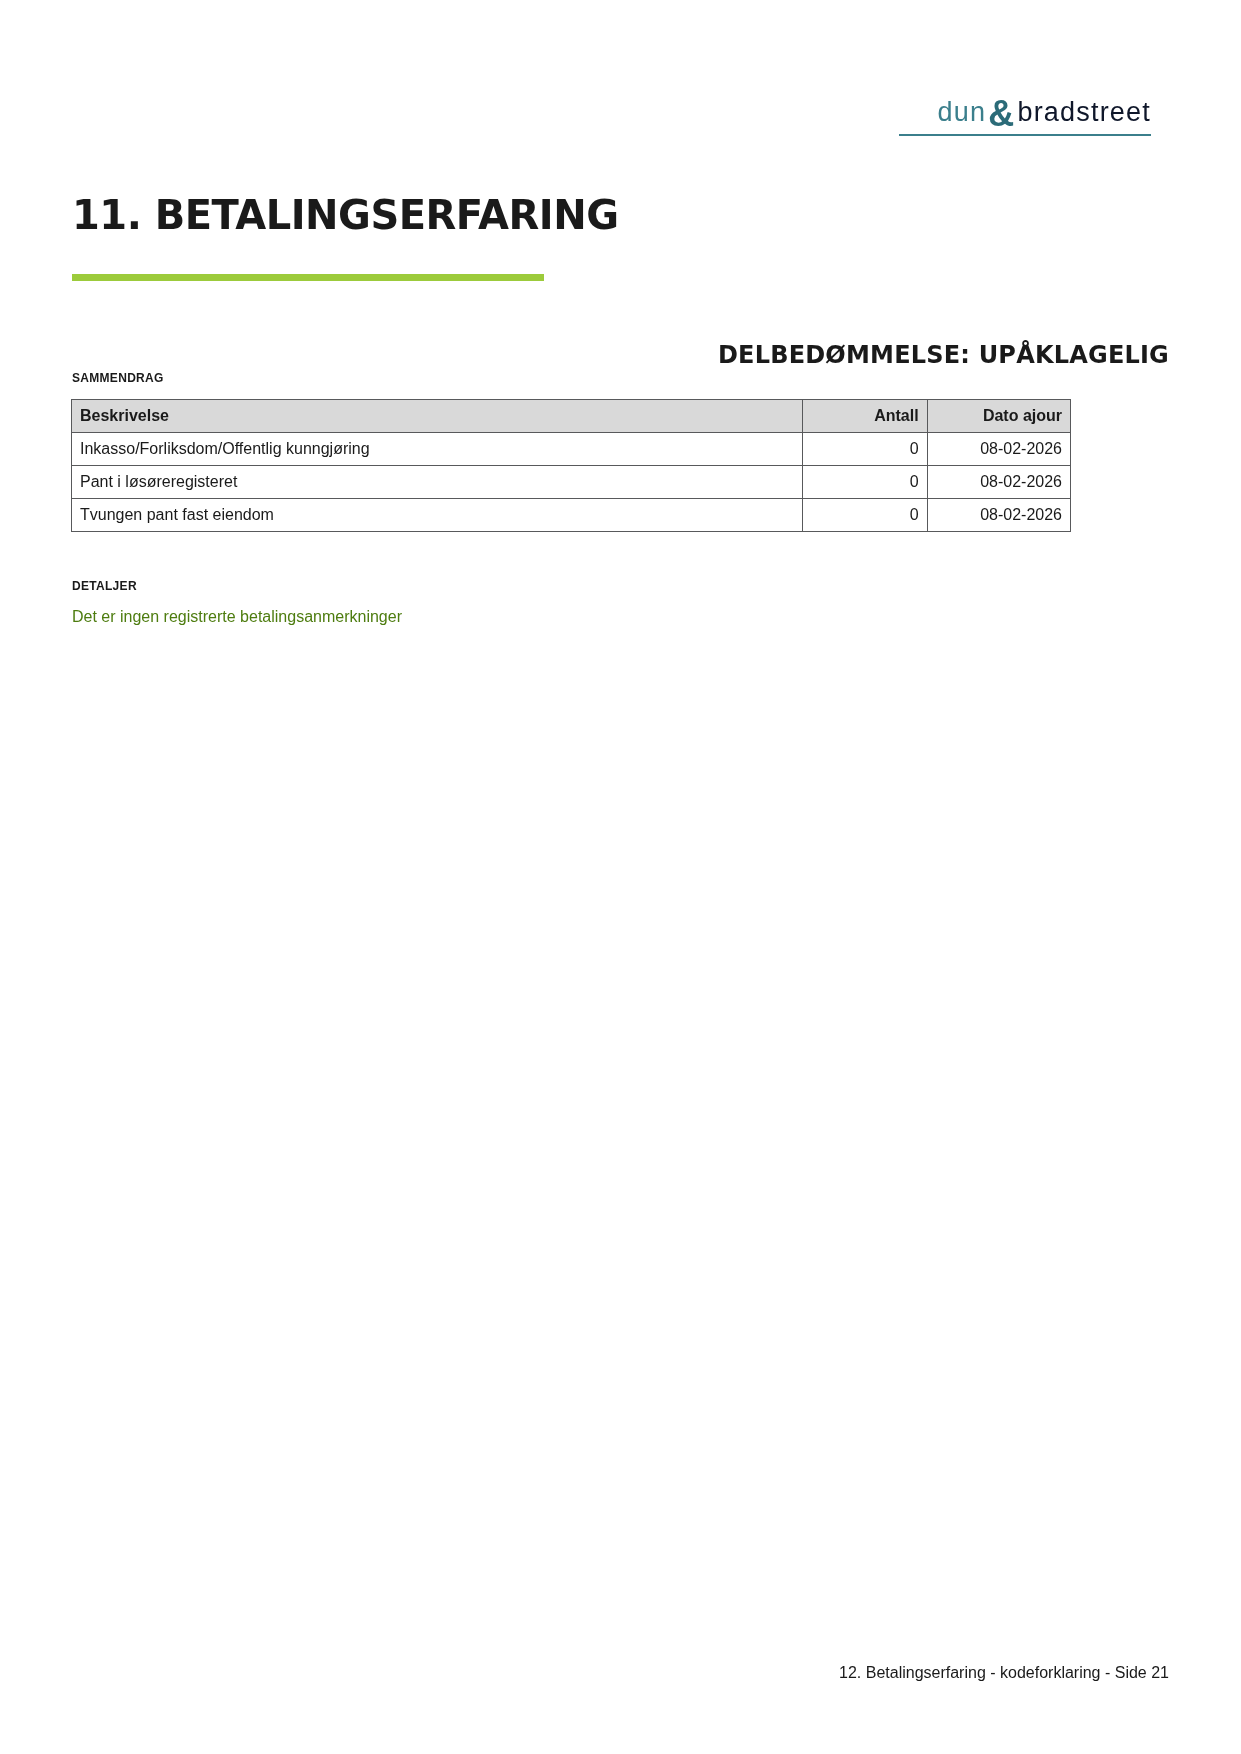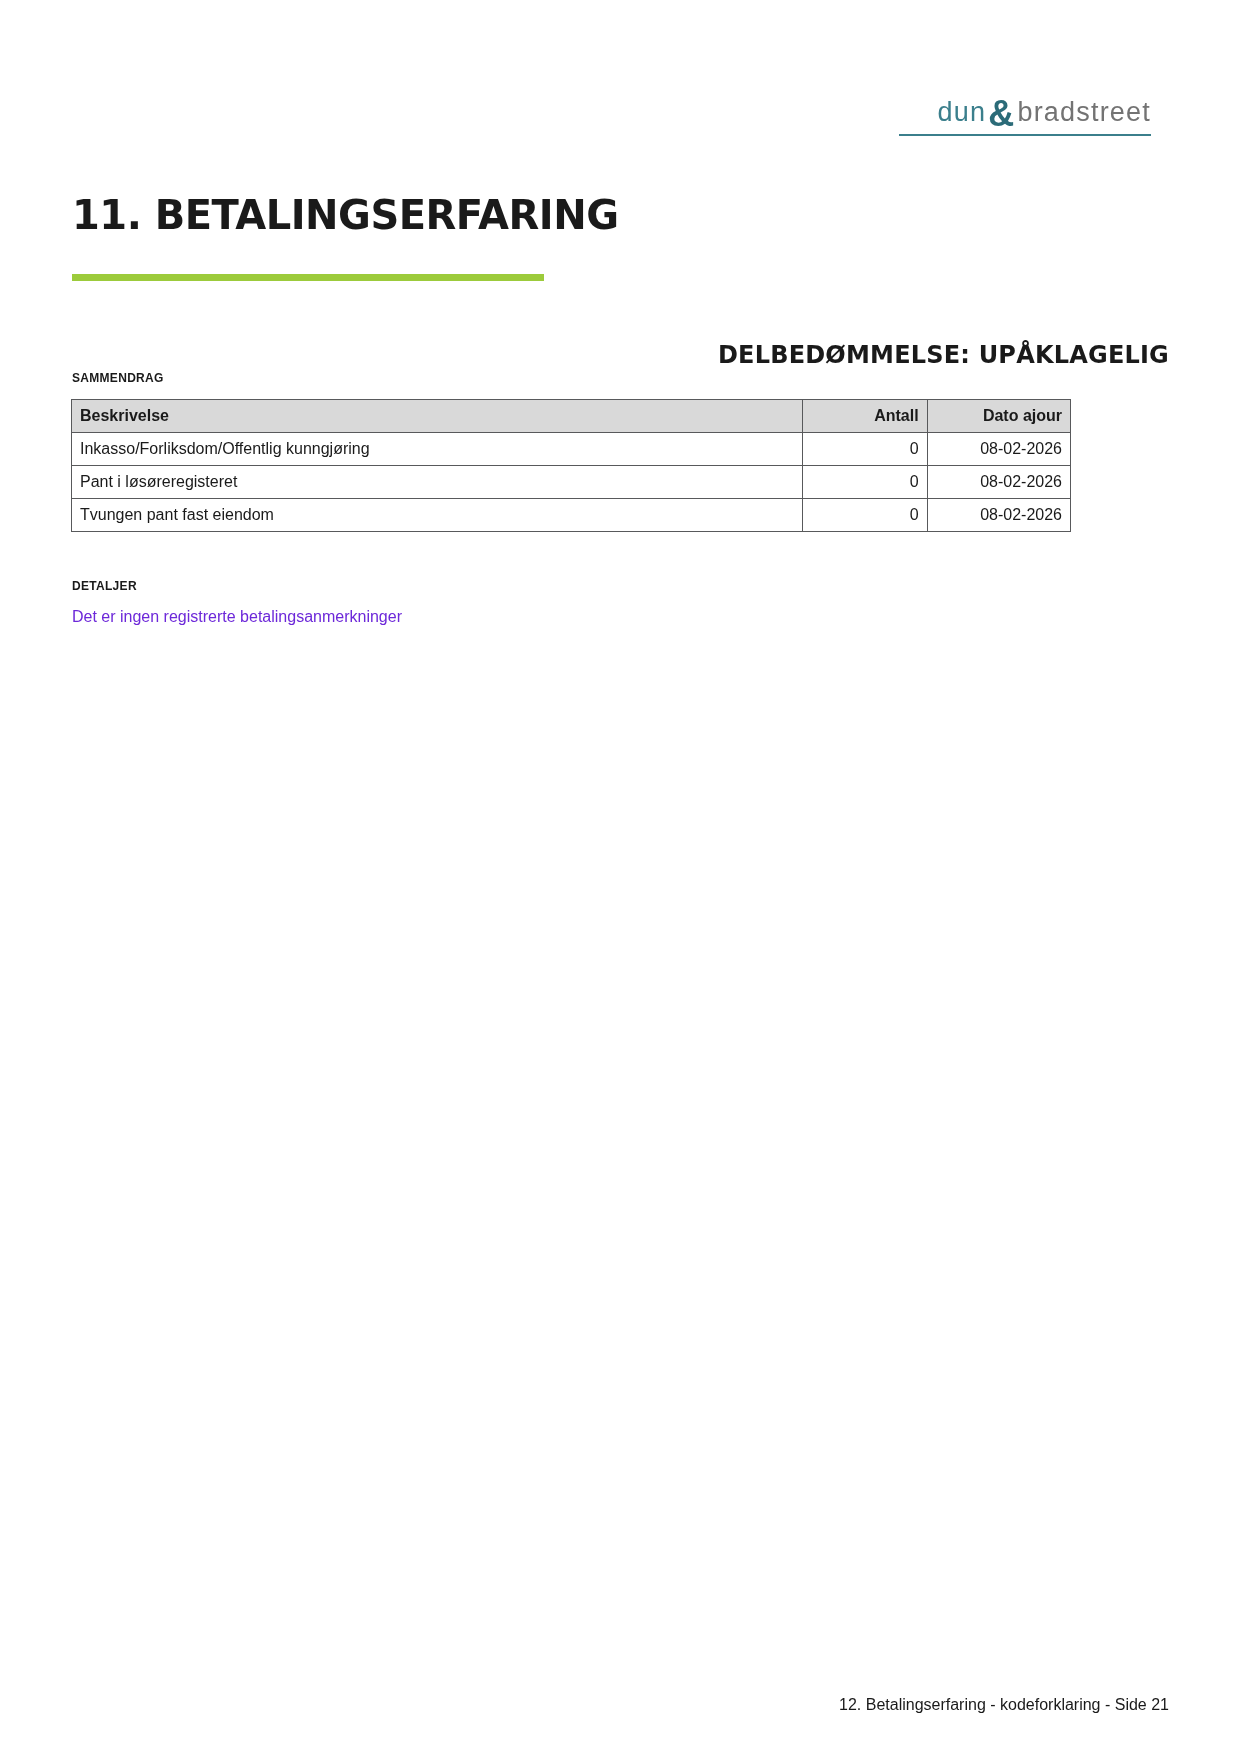--- a/index.html
+++ b/index.html
@@ -48,21 +48,21 @@
   .logo-amp {
     color: #2b6b78;
     font-size: 36px;
     font-weight: 700;
     margin: 0 2px;
     line-height: 1;
     position: relative;
     top: 2px;
   }
   .logo-brad {
-    color: #737373;
+    color: #0f172a;
     font-weight: 400;
   }
   .logo-rule {
     margin-top: 4px;
     width: 252px;
     height: 2px;
     background: #3b7f8c;
   }
 
   
@@ -107,21 +107,21 @@
     color: #1a1a1a;
   }
   #sammendrag-label { top: 355px; }
   #detaljer-label { top: 563px; }
 
   .detail-text {
     position: absolute;
     left: 72px;
     top: 592px;
     font-size: 16px;
-    color: #6d28d9;
+    color: #4d7c0f;
   }
 
   
   .table-wrap {
     position: absolute;
     left: 71px;
     top: 383px;
     width: 1207px;
   }
   table.summary {
@@ -145,21 +145,21 @@
   .col-desc { width: 672px; text-align: left; }
   .col-count { width: 100px; text-align: right; }
   .col-date { width: 118px; text-align: right; padding-right: 10px; }
   td.col-desc { text-align: left; }
   td.col-count { text-align: right; }
   td.col-date { text-align: right; }
 
   
   .footer {
     position: absolute;
-    bottom: 56px;
+    bottom: 88px;
     right: 72px;
     font-size: 16px;
     color: #1a1a1a;
   }
 </style>
 </head>
 <body>
 
 <div class="page">
 

